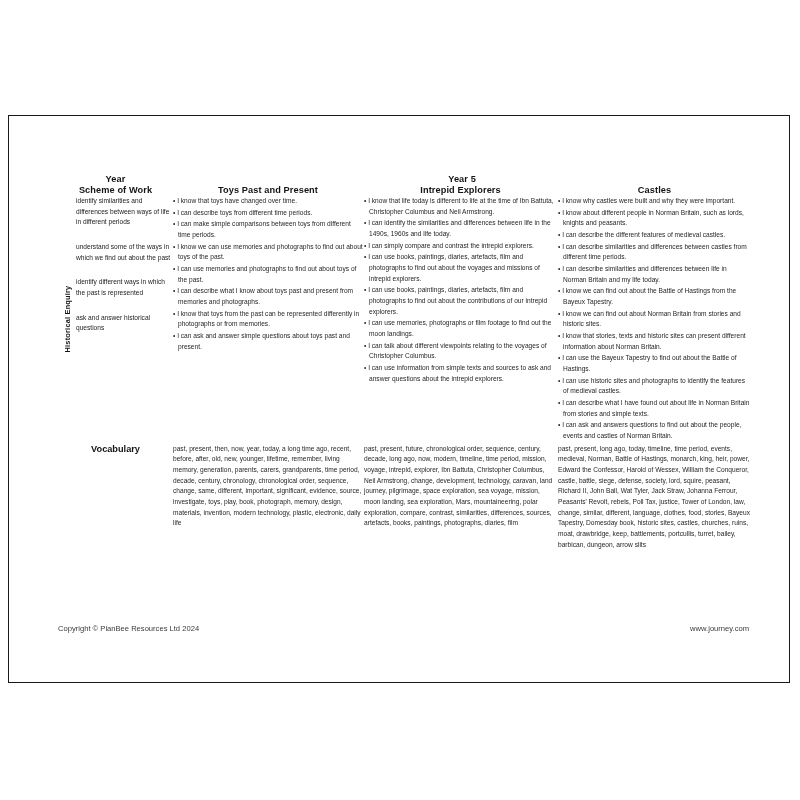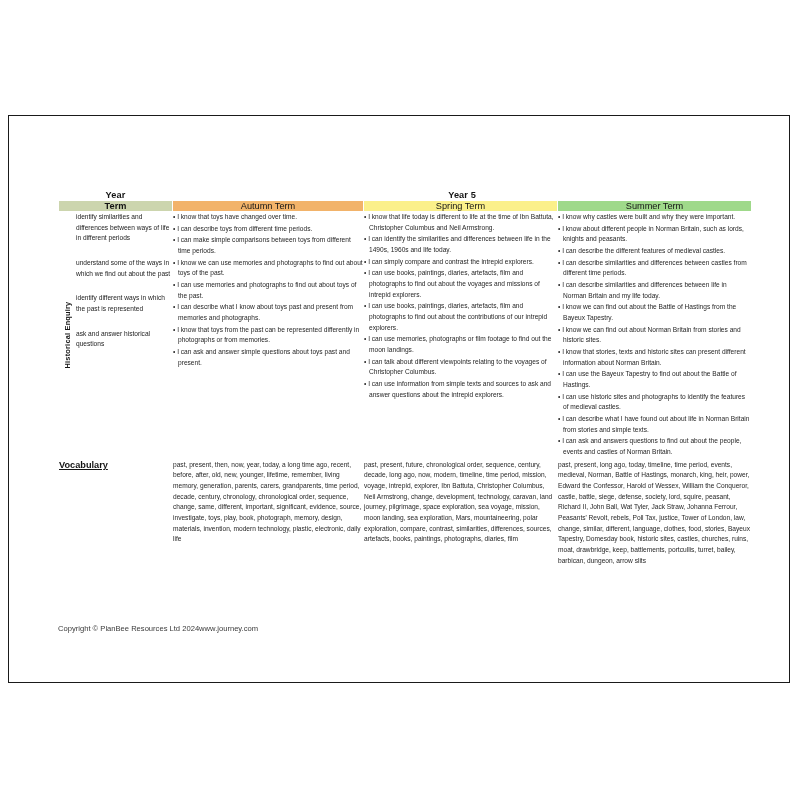--- a/index.html
+++ b/index.html
@@ -26,21 +26,20 @@
     left: 49px;
     top: 57px;
     width: 691px;
   }
   table.grid {
     border-collapse: separate;
     border-spacing: 1.5px;
     width: 691px;
     table-layout: fixed;
     background: #ffffff;
-    margin-top: 16px;
   }
   table.grid td {
     vertical-align: top;
     padding: 0;
     background: #ffffff;
   }
   
   .hdr {
     background: #ccd5ae;
     text-align: center;
@@ -112,43 +111,43 @@
     text-indent: -5px;
     padding-left: 5px;
   }
   .obj li::before {
     content: "\2022\00a0";
   }
 
   
   .vocab-label {
     background: #ccd5ae;
-    text-align: left;
+    text-align: center;
     vertical-align: middle;
     font-weight: bold;
     font-size: 9.2px;
     color: #141414;
-    text-decoration: underline;
   }
   .vocab {
     font-size: 6.6px;
     line-height: 1.62;
     color: #262626;
     padding: 6px 7px 8px 7px;
   }
 
   
   #footer {
     position: absolute;
     left: 49px;
     top: 508px;
     width: 691px;
     font-size: 7.6px;
     color: #3a3a3a;
     display: flex;
+    justify-content: space-between;
   }
 </style>
 </head>
 <body>
 
 <div id="page-sheet">
 
   <div id="table-wrap">
     <table class="grid">
       <colgroup>
@@ -158,27 +157,27 @@
         <col style="width:193px">
         <col style="width:193px">
       </colgroup>
       <tbody>
 
         <tr>
           <td class="hdr left" colspan="2">Year</td>
           <td class="hdr" colspan="3">Year 5</td>
         </tr>
 
-
-        <tr>
-          <td class="term label" colspan="2">Term</td>
-          <td class="term autumn">Autumn Term</td>
-          <td class="term spring">Spring Term</td>
-          <td class="term summer">Summer Term</td>
-        </tr>
+        <tr>
+          <td class="hdr left" colspan="2">Scheme of Work</td>
+          <td class="hdr">Toys Past and Present</td>
+          <td class="hdr">Intrepid Explorers</td>
+          <td class="hdr">Castles</td>
+        </tr>
+
 
         <tr>
           <td class="strand-rot">
             <span class="rot">Historical Enquiry</span>
           </td>
           <td class="aims" id="aims-cell">
               <p>identify similarities and differences between ways of life in different periods</p>
               <p>understand some of the ways in which we find out about the past</p>
               <p>identify different ways in which the past is represented</p>
               <p>ask and answer historical questions</p>

